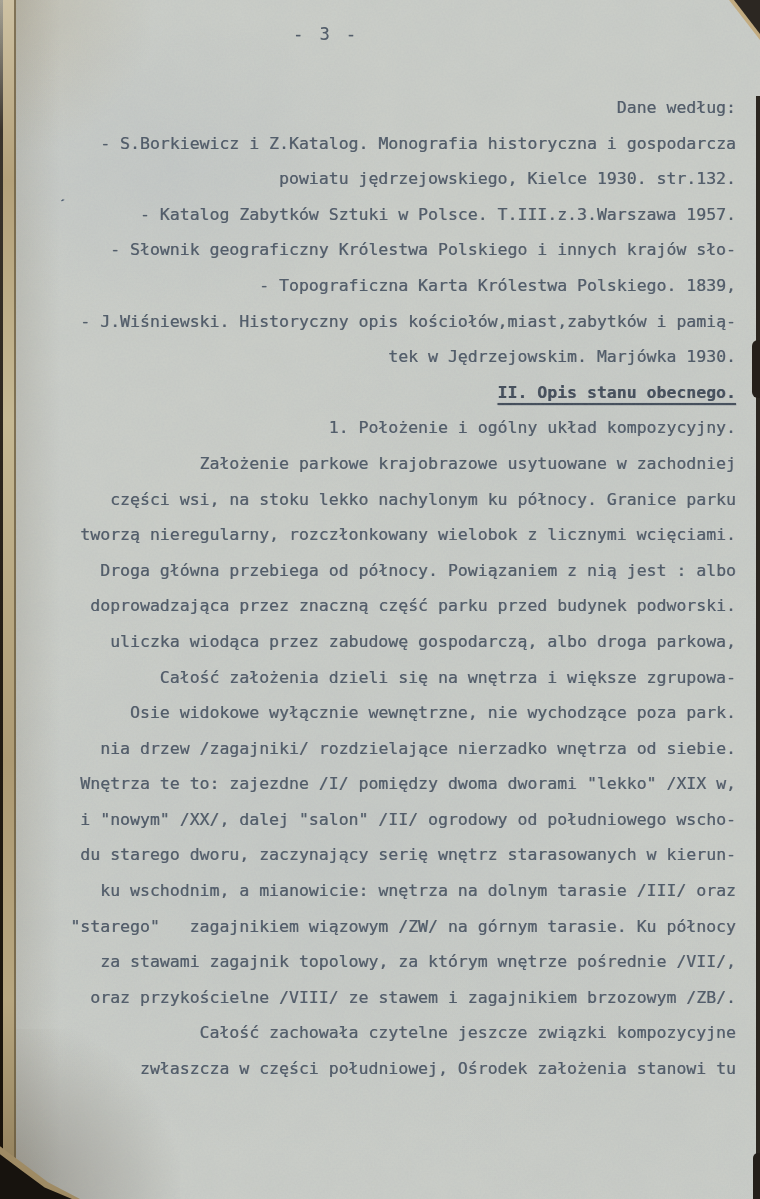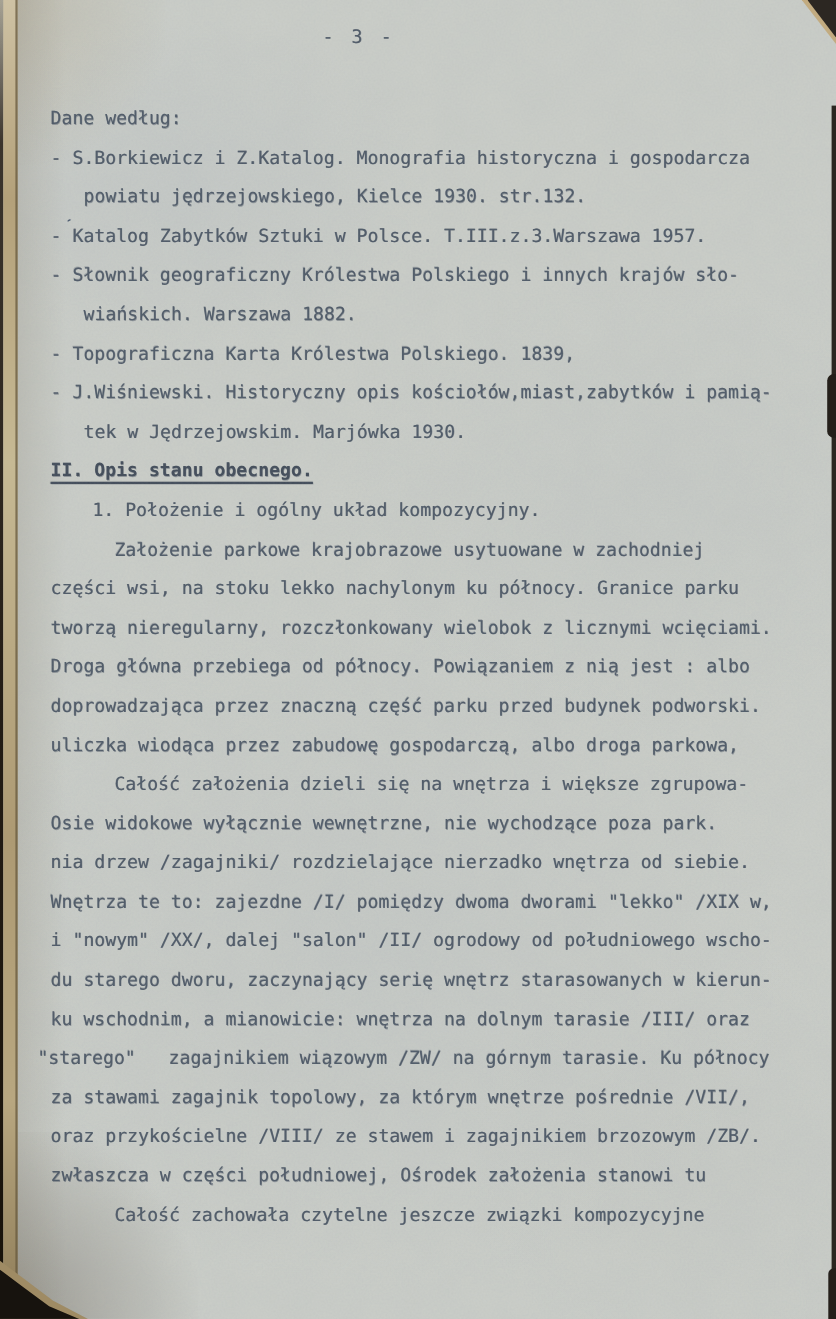--- a/index.html
+++ b/index.html
@@ -72,20 +72,21 @@
   .pagenum{
     position:absolute;top:24px;left:46px;width:560px;text-align:center;
     font-size:17px;letter-spacing:3px;color:rgba(73,84,98,0.95);
     text-shadow:0.4px 0.4px 0.6px rgba(70,80,95,0.5);
     white-space:pre;
   }
   .textblock{
     position:absolute;left:46px;top:90px;width:690px;
     font-size:16.5px;color:rgba(74,85,99,0.95);
     text-shadow:0.4px 0.4px 0.6px rgba(70,80,95,0.45), -0.3px -0.2px 0.5px rgba(70,80,95,0.3);
+    text-align:right;
   }
   .row{height:35.6px;line-height:35.6px;white-space:pre;position:relative;}
   .cont{padding-left:30px;}
   .ind-sub{padding-left:38px;}
   .ind-para{padding-left:58px;}
   .quote-out{margin-left:-12px;}
   .heading{
     font-weight:bold;color:rgba(62,72,86,0.97);
     text-decoration:underline;text-decoration-thickness:2px;text-underline-offset:5px;
   }
@@ -109,21 +110,20 @@
 
   <div class="pagenum">- 3 -</div>
 
   <div class="textblock">
     <div class="row">Dane według:</div>
 
     <div class="row">- S.Borkiewicz i Z.Katalog. Monografia historyczna i gospodarcza</div>
     <div class="row cont">powiatu jędrzejowskiego, Kielce 1930. str.132.</div>
     <div class="row"><span class="tick">ˊ</span><span>- Katalog Zabytków Sztuki w Polsce. T.III.z.3.Warszawa 1957.</span></div>
     <div class="row">- Słownik geograficzny Królestwa Polskiego i innych krajów sło-</div>
-    <div class="row cont">wiańskich. Warszawa 1882.</div>
     <div class="row">- Topograficzna Karta Królestwa Polskiego. 1839,</div>
     <div class="row">- J.Wiśniewski. Historyczny opis kościołów,miast,zabytków i pamią-</div>
     <div class="row cont">tek w Jędrzejowskim. Marjówka 1930.</div>
 
     <div class="row"><span class="heading">II. Opis stanu obecnego.</span></div>
     <div class="row ind-sub">1. Położenie i ogólny układ kompozycyjny.</div>
 
     <div class="row ind-para">Założenie parkowe krajobrazowe usytuowane w zachodniej</div>
     <div class="row">części wsi, na stoku lekko nachylonym ku północy. Granice parku</div>
     <div class="row">tworzą nieregularny, rozczłonkowany wielobok z licznymi wcięciami.</div>
@@ -135,22 +135,22 @@
     <div class="row">Osie widokowe wyłącznie wewnętrzne, nie wychodzące poza park.</div>
     <div class="row">nia drzew /zagajniki/ rozdzielające nierzadko wnętrza od siebie.</div>
     <div class="row">Wnętrza te to: zajezdne /I/ pomiędzy dwoma dworami "lekko" /XIX w,</div>
     <div class="row">i "nowym" /XX/, dalej "salon" /II/ ogrodowy od południowego wscho-</div>
     <div class="row">du starego dworu, zaczynający serię wnętrz starasowanych w kierun-</div>
     <div class="row">ku wschodnim, a mianowicie: wnętrza na dolnym tarasie /III/ oraz</div>
     <div class="row quote-out"><span class="insert-mark">″</span><span>"starego"   zagajnikiem wiązowym /ZW/ na górnym tarasie. Ku północy</span></div>
     <div class="row">za stawami zagajnik topolowy, za którym wnętrze pośrednie /VII/,</div>
     <div class="row">oraz przykościelne /VIII/ ze stawem i zagajnikiem brzozowym /ZB/.</div>
 
+    <div class="row ind-para">Całość zachowała czytelne jeszcze związki kompozycyjne</div>
     <div class="row">zwłaszcza w części południowej, Ośrodek założenia stanowi tu</div>
-    <div class="row ind-para">Całość zachowała czytelne jeszcze związki kompozycyjne</div>
   </div>
 
   <svg class="grain" width="760" height="1199" aria-hidden="true">
     <defs>
       <filter id="fineGrain" x="0" y="0" width="100%" height="100%">
         <feTurbulence type="fractalNoise" baseFrequency="0.55" numOctaves="2" seed="11" stitchTiles="stitch"></feTurbulence>
         <feColorMatrix type="matrix" values="0 0 0 0 0.33  0 0 0 0 0.36  0 0 0 0 0.40  0 0 0 0.55 0"></feColorMatrix>
       </filter>
       <filter id="blotch" x="0" y="0" width="100%" height="100%">
         <feTurbulence type="fractalNoise" baseFrequency="0.028" numOctaves="3" seed="4" stitchTiles="stitch"></feTurbulence>

